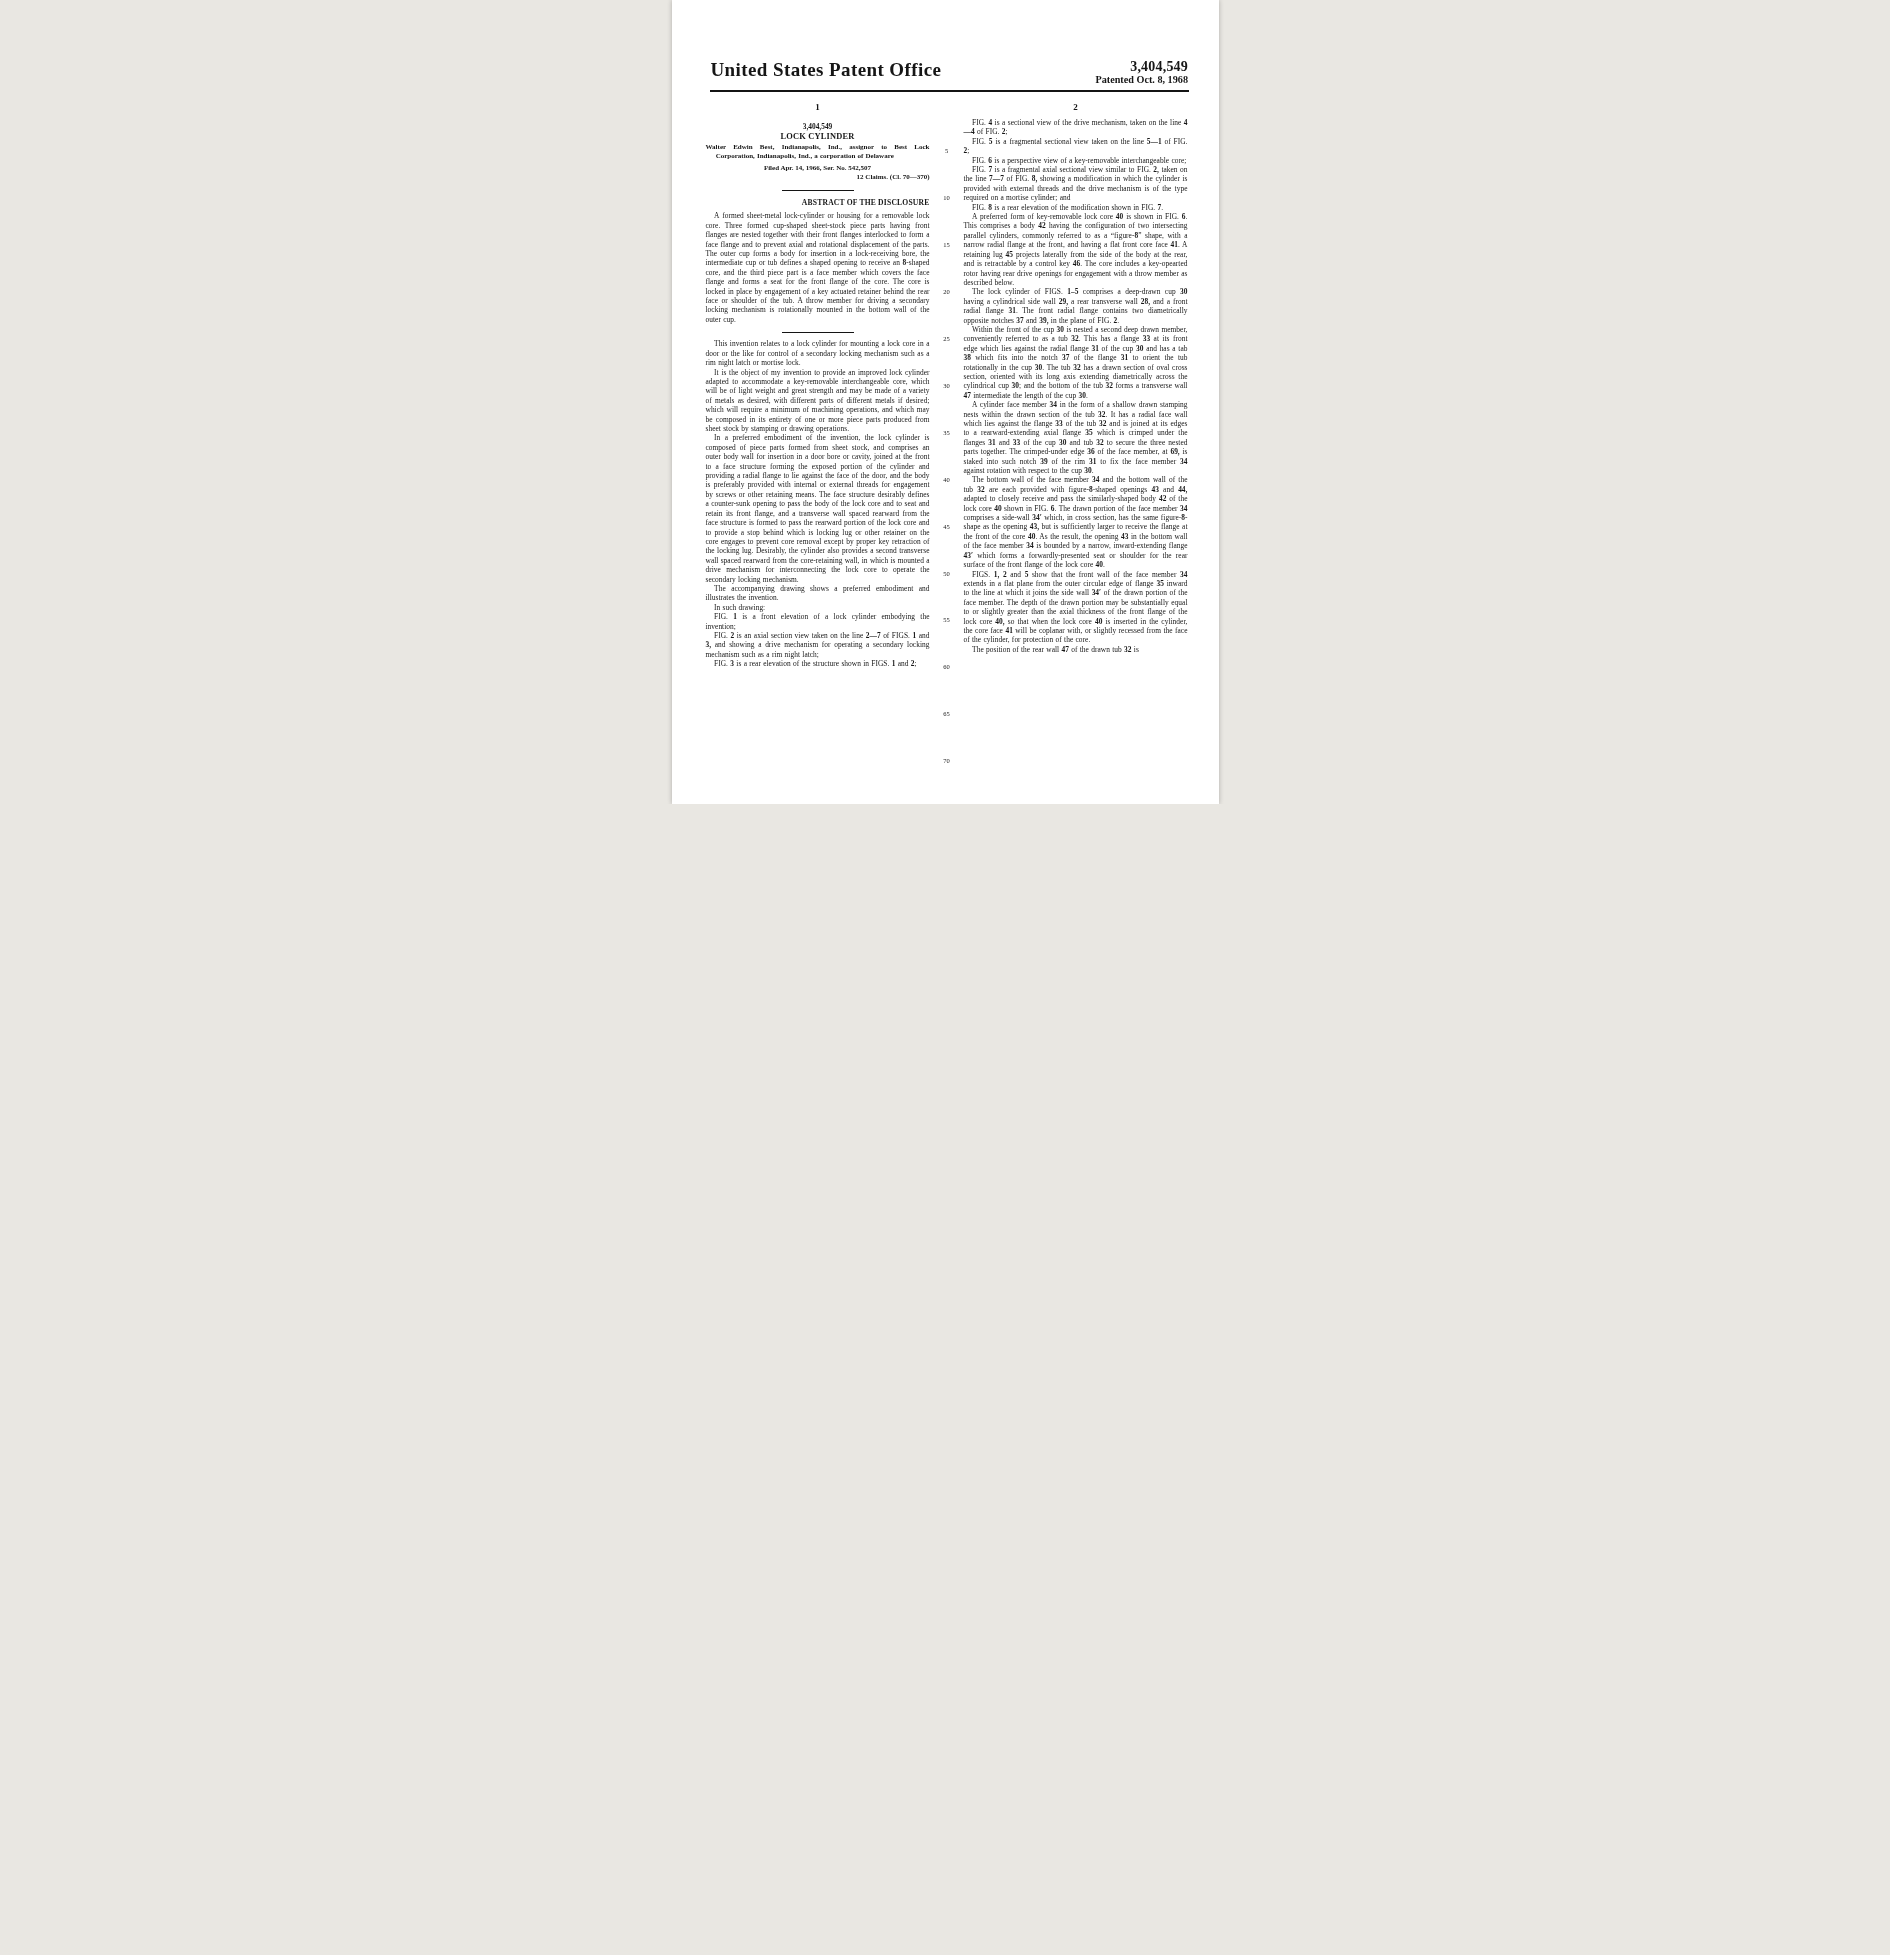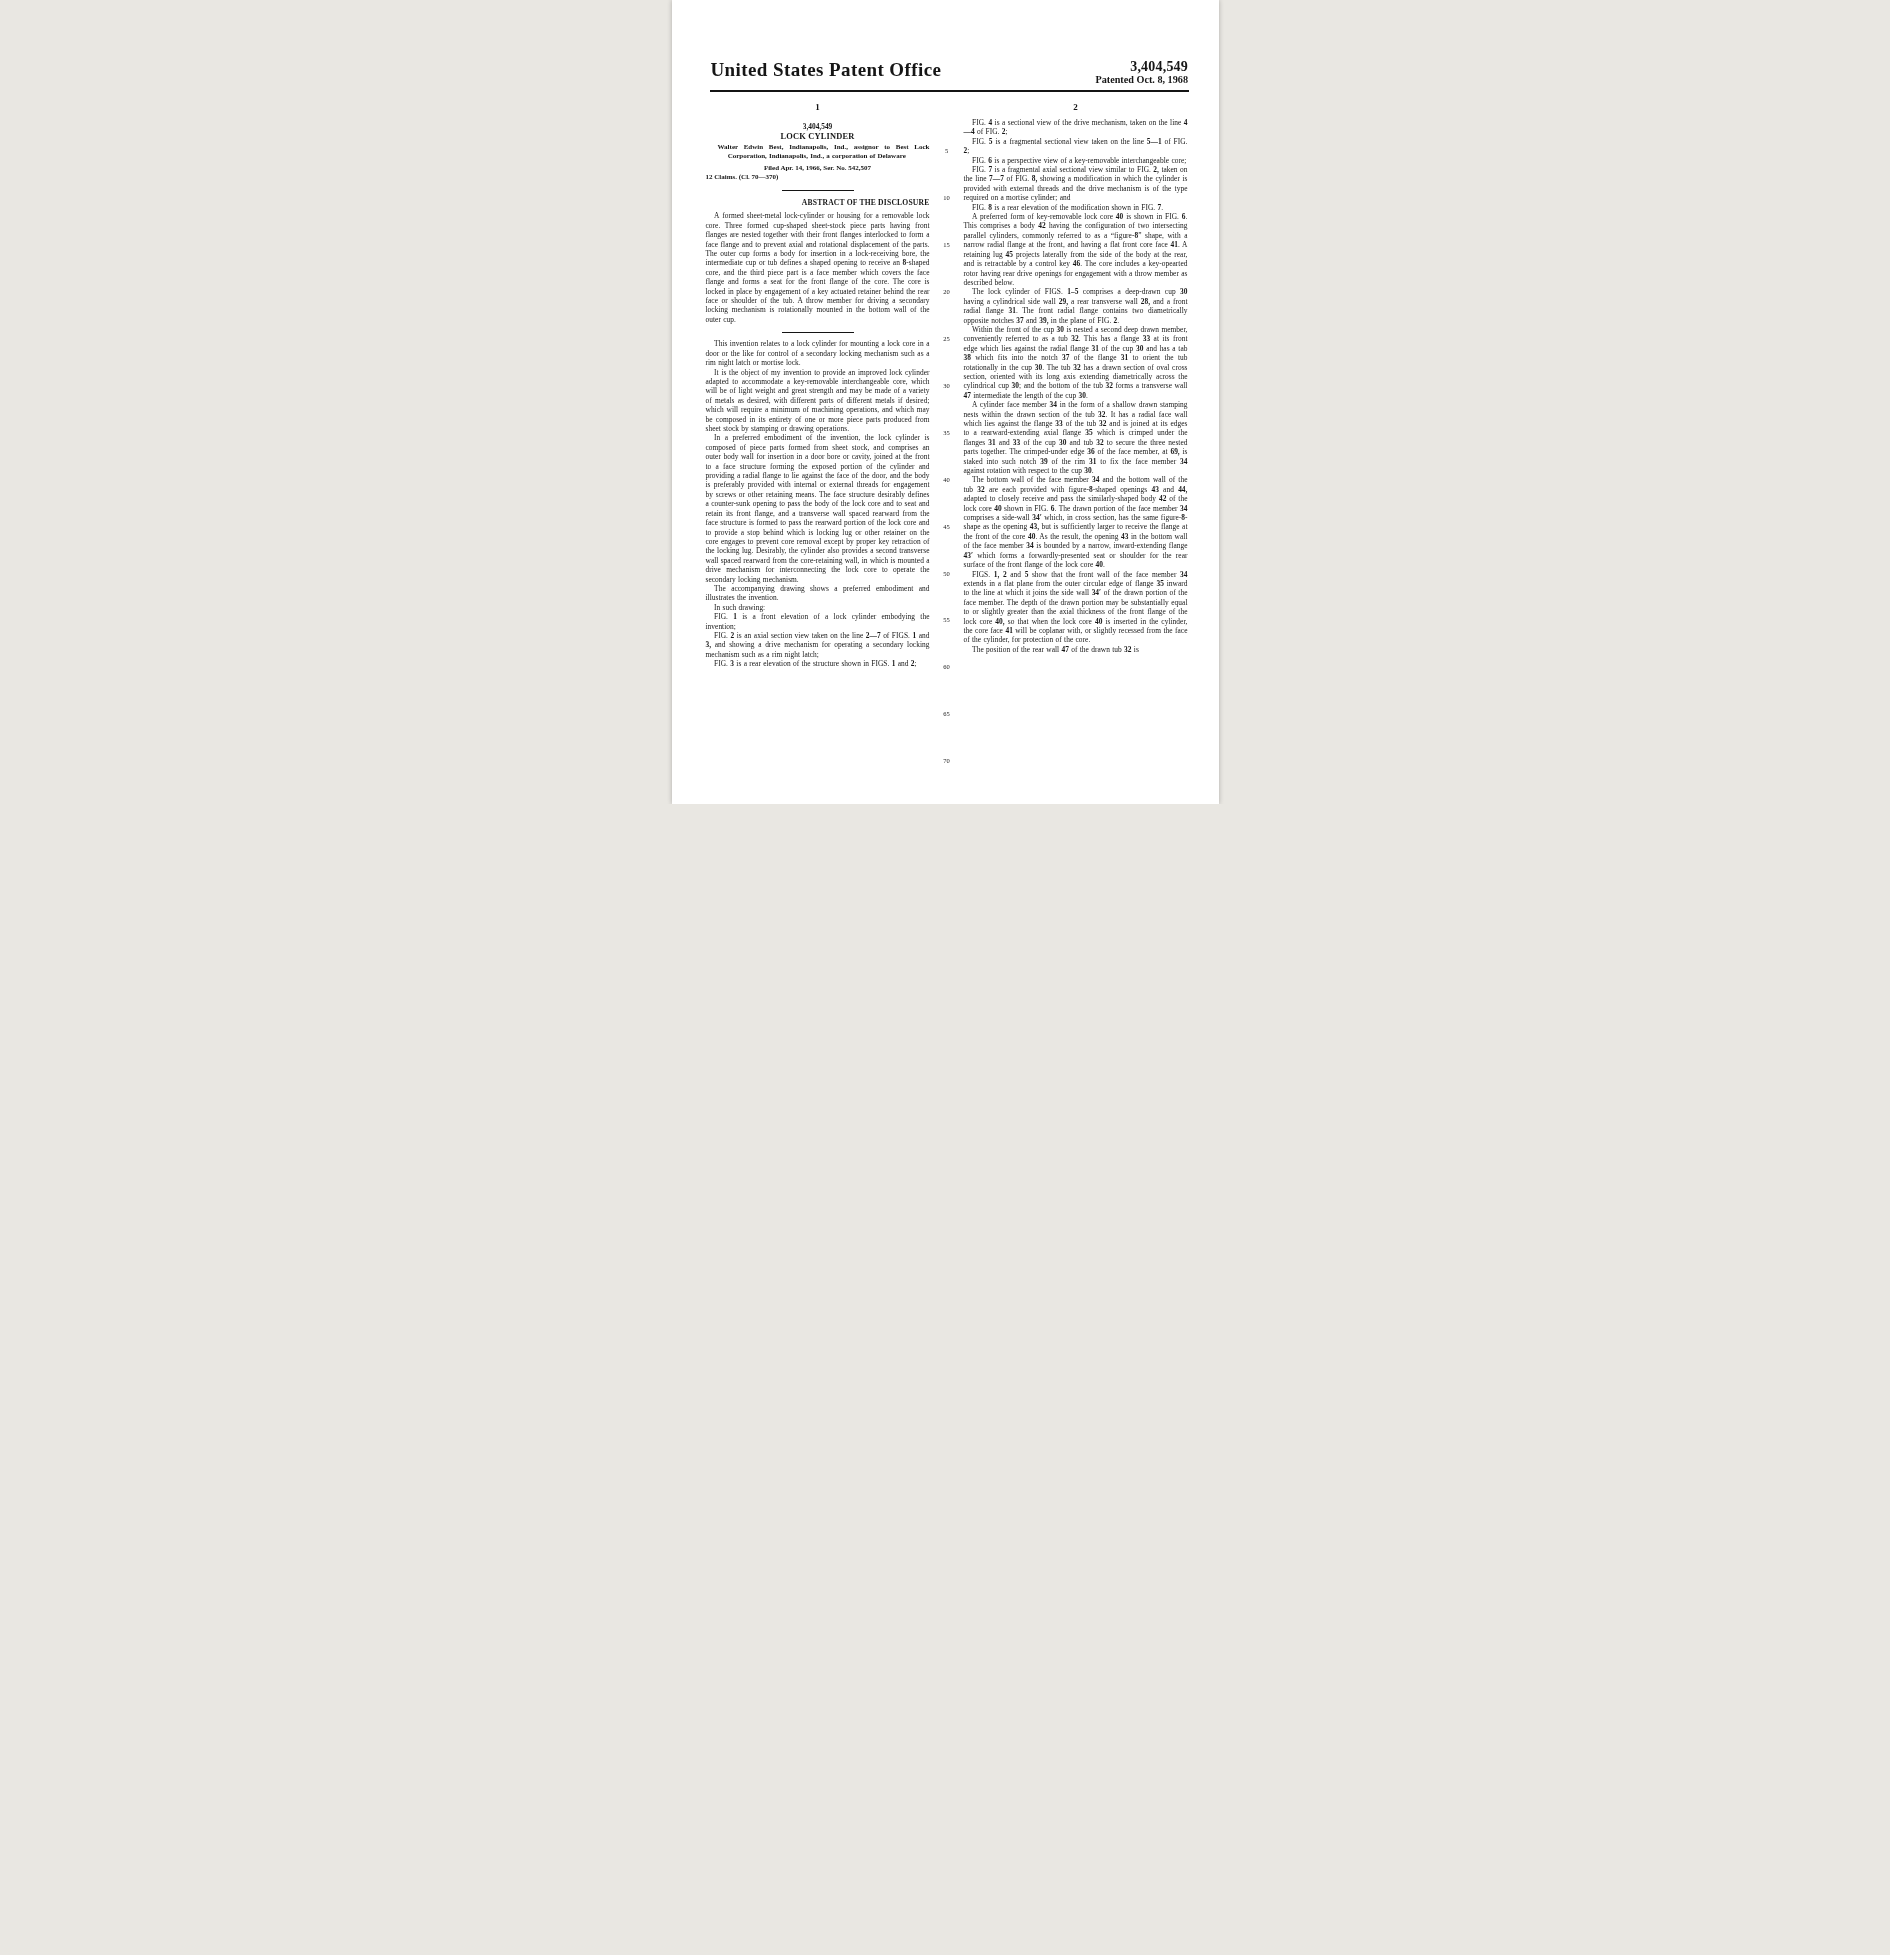--- a/index.html
+++ b/index.html
@@ -58,24 +58,24 @@
   .col p {
     margin:0; font-size:7.4px; line-height:9.4px;
     text-align:justify; text-indent:8.6px;
     letter-spacing:0.04px; word-spacing:0.4px;
   }
   .doc-num   { text-align:center; font-weight:bold; font-size:7.4px; line-height:9.4px; padding-top:3.9px; }
   .doc-title { text-align:center; font-weight:bold; font-size:8.4px; line-height:10.6px; letter-spacing:0.2px; margin-top:0.4px; }
   .inventor  {
     font-weight:bold; font-size:7px; line-height:9px;
     padding-left:10.2px; text-indent:-10.2px; text-align:justify;
-    margin-top:1.2px; word-spacing:0.4px;margin-left:12px;
+    margin-top:1.2px; word-spacing:0.4px;
   }
   .filed  { text-align:center; font-weight:bold; font-size:7px; line-height:9px; margin-top:3px; }
-  .claims { text-align:left; font-weight:bold; font-size:7px; line-height:9px; }
+  .claims { text-align:right; font-weight:bold; font-size:7px; line-height:9px; }
   .sect-rule { width:72px; height:1.2px; background:#141414; margin:7.4px auto 6.6px auto; }
   .abstract-heading {
     text-align:right; font-weight:bold; font-size:7.6px; line-height:9.4px;
     letter-spacing:0.2px; margin-bottom:4.3px;
   }
   b { font-weight:bold; }
 </style>
 </head>
 <body>
 

